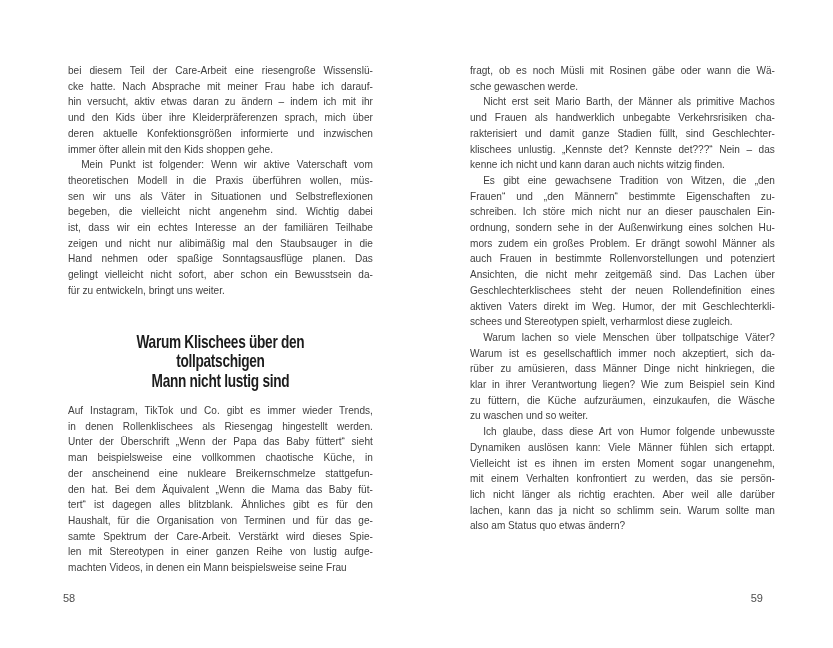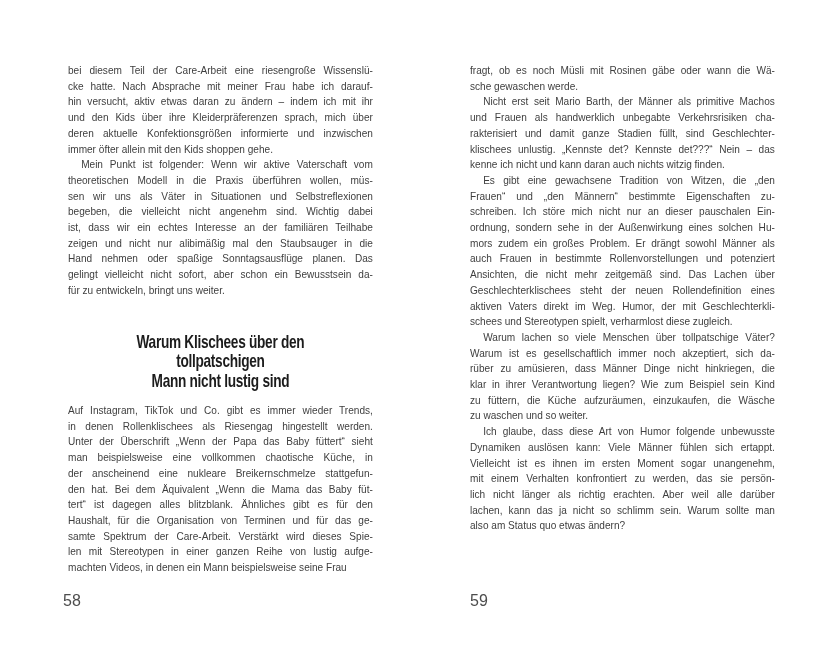--- a/index.html
+++ b/index.html
@@ -59,27 +59,28 @@
     transform-origin: 50% 50%;
   }
   .chapter-heading .line,
   .chapter-heading .line.last {
     text-align: center;
     text-align-last: center;
   }
   .page-number {
     position: absolute;
     top: 592px;
-    font-size: 16px;
+    font-size: 11px;
     color: #4d4d4d;
   }
   .page-number.left { left: 63px; }
   .page-number.right {
     left: 470px;
     width: 293px;
+    text-align: right;
   }
 </style>
 </head>
 <body>
 
 <div class="spread">
 
 
   <div class="text-col left">
       <div class="para">

